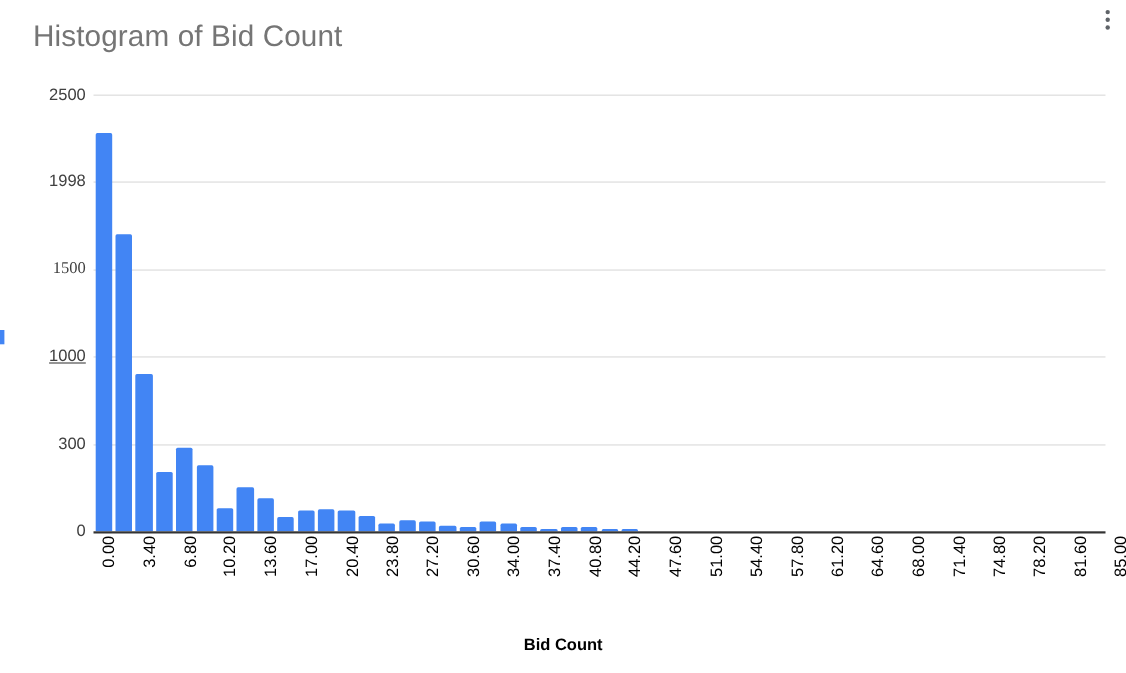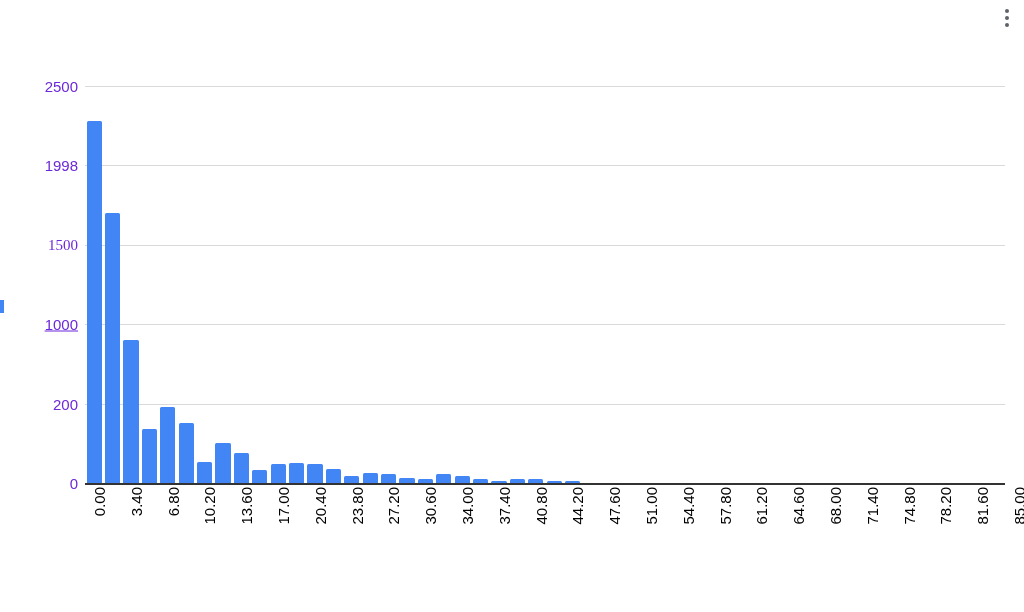--- a/index.html
+++ b/index.html
@@ -91,21 +91,21 @@
     background: #333333;
   }
 
   
   .y-tick-label {
     position: absolute;
     right: 0;
     width: 70px;
     text-align: right;
     font-size: 15px;
-    color: #6d28d9;
+    color: #404040;
     transform: translateY(-50%);
     white-space: nowrap;
   }
   #y-axis {
     position: absolute;
     left: 0;
     top: 86px;
     width: 78px;
     height: 397px;
   }
@@ -159,32 +159,33 @@
     font-size: 15px;
     color: #000000;
     font-weight: bold;
   }
 </style>
 </head>
 <body>
 
 <div id="chart-root">
 
+  <div id="chart-title">Histogram of Bid Count</div>
 
   <div id="kebab-menu">
     <span class="dot"></span>
     <span class="dot"></span>
     <span class="dot"></span>
   </div>
 
   <div id="legend-swatch-clipped"></div>
 
   <div id="y-axis">
       <div class="y-tick-label" style="top: 397px;">0</div>
-      <div class="y-tick-label" style="top: 317.6px;">200</div>
+      <div class="y-tick-label" style="top: 317.6px;">300</div>
       <div class="y-tick-label" style="top: 238.2px; text-decoration: underline;">1000</div>
       <div class="y-tick-label" style="top: 158.8px; font-family: Liberation Serif, serif;">1500</div>
       <div class="y-tick-label" style="top: 79.4px;">1998</div>
       <div class="y-tick-label" style="top: 0px;">2500</div>
     </div>
 
   <div id="plot-area">
     <div id="gridlines">
         <div class="gridline" style="top: 317.6px;"></div>
         <div class="gridline" style="top: 238.2px;"></div>
@@ -299,14 +300,15 @@
         <div class="x-tick-label" style="left: 6px;">78.20</div>
       </div>
       <div class="x-tick-wrap" style="left: 883.2px;">
         <div class="x-tick-label" style="left: 6px;">81.60</div>
       </div>
       <div class="x-tick-wrap" style="left: 920px;">
         <div class="x-tick-label" style="left: 6px;">85.00</div>
       </div>
     </div>
 
+  <div id="x-axis-title">Bid Count</div>
 
 </div>
 
 </body></html>

